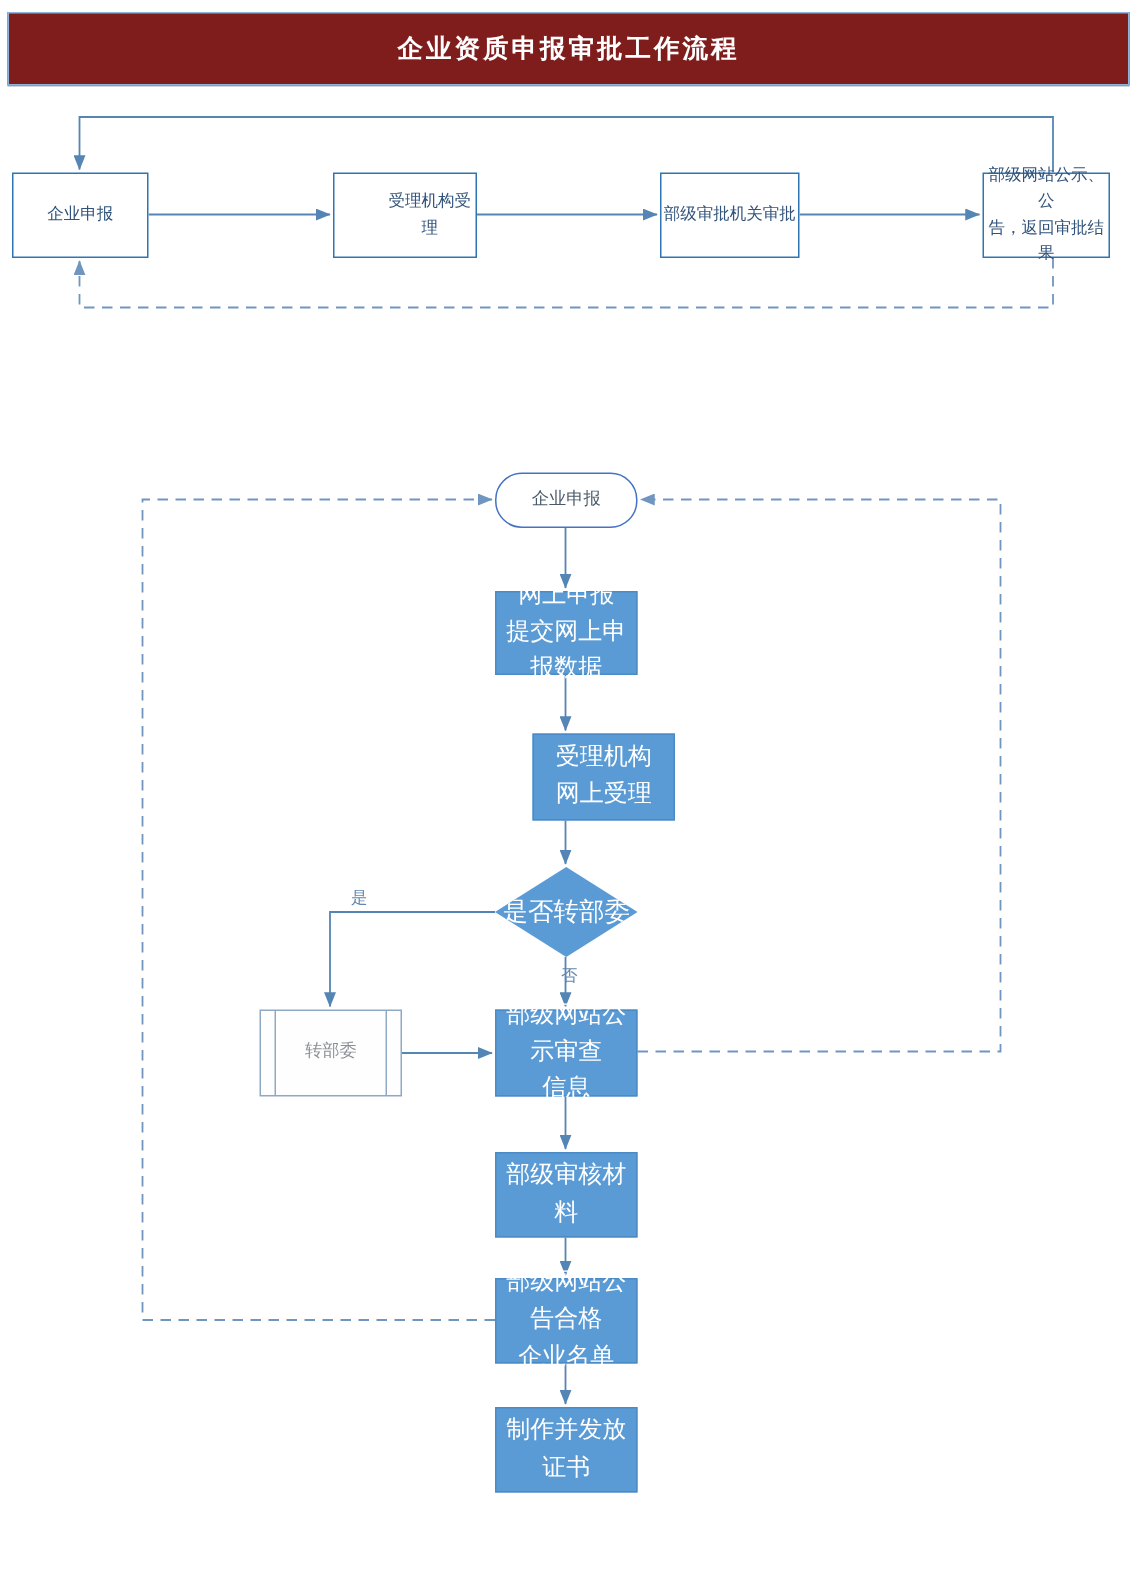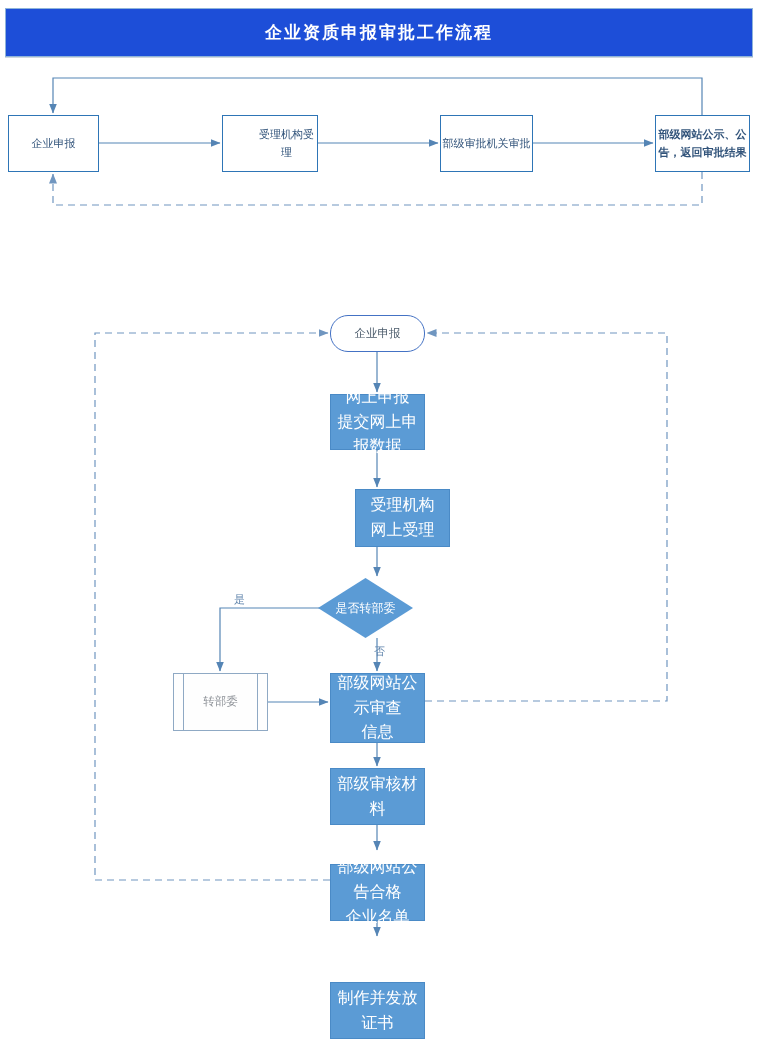--- a/index.html
+++ b/index.html
@@ -14,21 +14,21 @@
   .connectors {
     position: absolute;
     left: 0; top: 0;
     width: 757px; height: 1061px;
     pointer-events: none;
   }
   .header-bar {
     position: absolute;
     left: 5px; top: 8px;
     width: 746px; height: 47px;
-    background: #1d4ed8;
+    background: #7f1d1d;
     border: 1px solid #8fb4d9;
     box-shadow: 0 1px 0 rgba(120,140,160,0.35);
     display: flex; align-items: center; justify-content: center;
   }
   .header-bar .title {
     color: #ffffff;
     font-size: 17px;
     font-weight: 600;
     letter-spacing: 2px;
   }
@@ -59,22 +59,22 @@
     border: 1.5px solid #4472c4;
     border-radius: 18px;
     color: #4a5a6a;
     font-size: 11.5px;
     left: 330px; top: 315px; width: 95px; height: 37px;
   }
   .diamond {
     background: #5b9bd5;
     clip-path: polygon(50% 0%, 100% 50%, 50% 100%, 0% 50%);
     color: #ffffff;
-    font-size: 12px;
-    left: 318px; top: 578px; width: 95px; height: 60px;
+    font-size: 17px;
+    left: 330px; top: 578px; width: 95px; height: 60px;
   }
   .subproc {                    
     background: #fefefe;
     border: 1.5px solid #8fa9c4;
     color: #8c9096;
     font-size: 11.5px;
     left: 173px; top: 673px; width: 95px; height: 58px; text-align: center;
   }
   .subproc::before, .subproc::after {
     content: "";
@@ -136,21 +136,21 @@
 
   <div class="node obox" style="left:8px;width:91px;">
     <span>企业申报</span>
   </div>
   <div class="node obox" style="left:222px;width:96px;padding-left:33px;">
     <span>受理机构受理</span>
   </div>
   <div class="node obox" style="left:440px;width:93px;">
     <span>部级审批机关审批</span>
   </div>
-  <div class="node obox" style="left:655px;width:95px;font-weight:bold;">
+  <div class="node obox" style="left:655px;width:85px;">
     <span>部级网站公示、公
 告，返回审批结果</span>
   </div>
 
   <div class="node stadium">
     <span>企业申报</span>
   </div>
 
   <div class="node pbox" style="top:394px;height:56px;">
     <span>网上申报
@@ -166,31 +166,31 @@
     <span>是否转部委</span>
   </div>
 
   <div class="edge-label lbl-yes">是</div>
   <div class="edge-label lbl-no">否</div>
 
   <div class="node subproc">
     <span>转部委</span>
   </div>
 
-  <div class="node pbox" style="top:673px;height:70px;">
+  <div class="node pbox" style="top:673px;height:58px;font-family:Liberation Mono, monospace;">
     <span>部级网站公示审查
 信息</span>
   </div>
 
   <div class="node pbox" style="top:768px;height:57px;">
     <span>部级审核材料</span>
   </div>
 
-  <div class="node pbox" style="top:852px;height:57px;margin-top:12px;">
+  <div class="node pbox" style="top:852px;height:57px;">
     <span>部级网站公告合格
 企业名单</span>
   </div>
 
-  <div class="node pbox" style="top:938px;height:57px;margin-top:44px;">
+  <div class="node pbox" style="top:938px;height:57px;">
     <span>制作并发放证书</span>
   </div>
 
 </div>
 
 </body></html>

